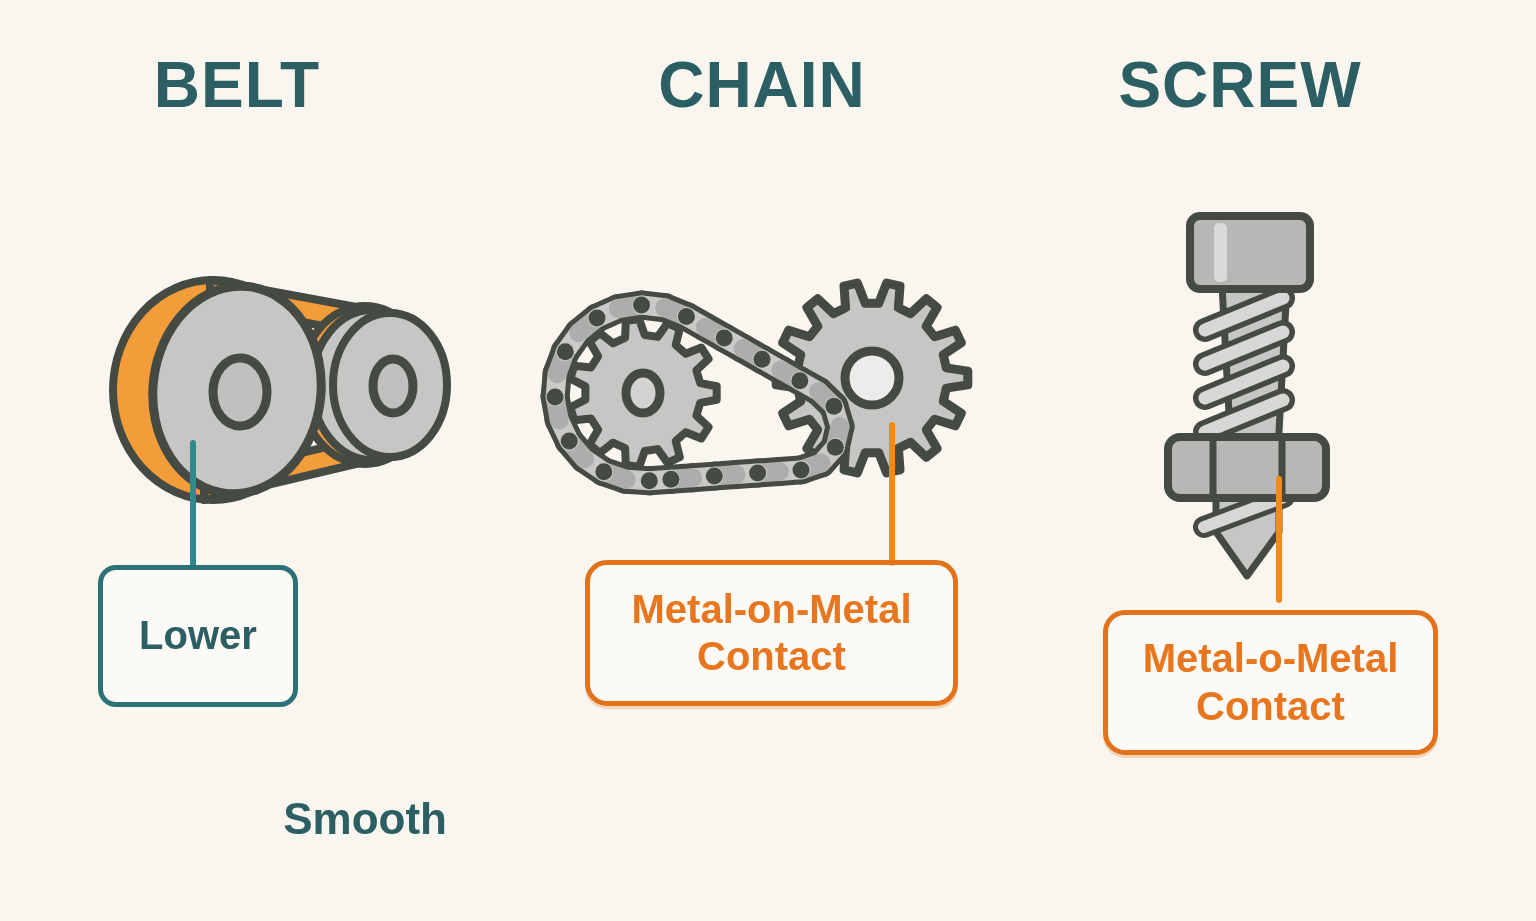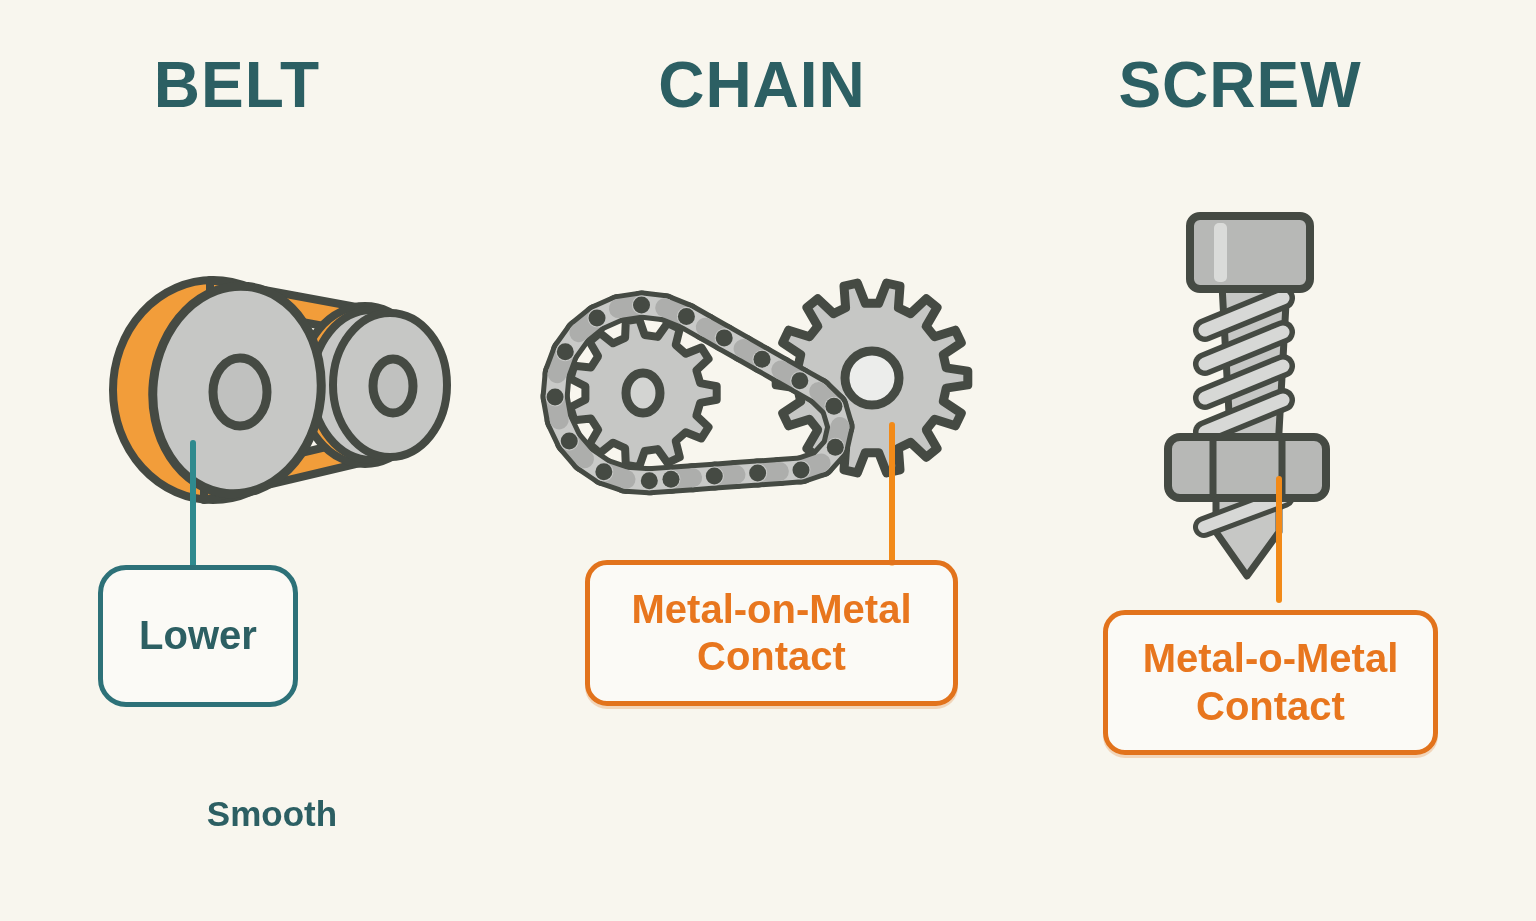--- a/index.html
+++ b/index.html
@@ -17,31 +17,31 @@
   .illus{position:absolute;display:block;}
   .leader{position:absolute;width:6px;border-radius:3px;}
   .leader.teal{background:var(--teal-leader,#2f8a8e);}
   .leader.orange{background:var(--orange-leader,#f28a18);}
   .callout-box{
     position:absolute;display:flex;flex-direction:column;justify-content:center;
     align-items:center;text-align:center;font-weight:bold;line-height:1.18;
     background:rgba(255,255,255,0.45);
   }
   .callout-box.teal{
-    border:5px solid var(--teal-border,#2d7178);border-radius:28px;
+    border:5px solid var(--teal-border,#2d7178);border-radius:18px;
     color:var(--teal-text,#2c5f63);font-size:40px;
   }
   .callout-box.orange{
     border:5px solid var(--orange-border,#e2731c);border-radius:22px;
     color:var(--orange-text,#e8761e);font-size:40px;
     box-shadow:0 3px 0 rgba(224,117,29,0.25);
   }
   .footnote{
-    position:absolute;width:350px;text-align:center;font-weight:bold;
-    font-size:35px;line-height:1.2;color:var(--teal-text,#2c5f63);
+    position:absolute;width:350px;text-align:right;font-weight:bold;
+    font-size:44px;line-height:1.2;color:var(--teal-text,#2c5f63);
   }
   
   .metal-shape{fill:var(--metal,#c6c7c5);stroke:var(--outline,#454a43);stroke-width:8;stroke-linejoin:round;}
   .hub-shape{fill:#c0c1bf;stroke:var(--outline,#454a43);stroke-width:9;}
   .orange-shape{fill:var(--belt-orange,#f29d3a);stroke:var(--outline,#454a43);stroke-width:8;stroke-linejoin:round;}
   .thread-casing{stroke:var(--outline,#454a43);stroke-width:24;stroke-linecap:round;}
   .thread-ridge{stroke:#d7d8d6;stroke-width:13;stroke-linecap:round;}
   .facet-line{stroke:var(--outline,#454a43);stroke-width:7;stroke-linecap:round;}
 </style>
 </head>

